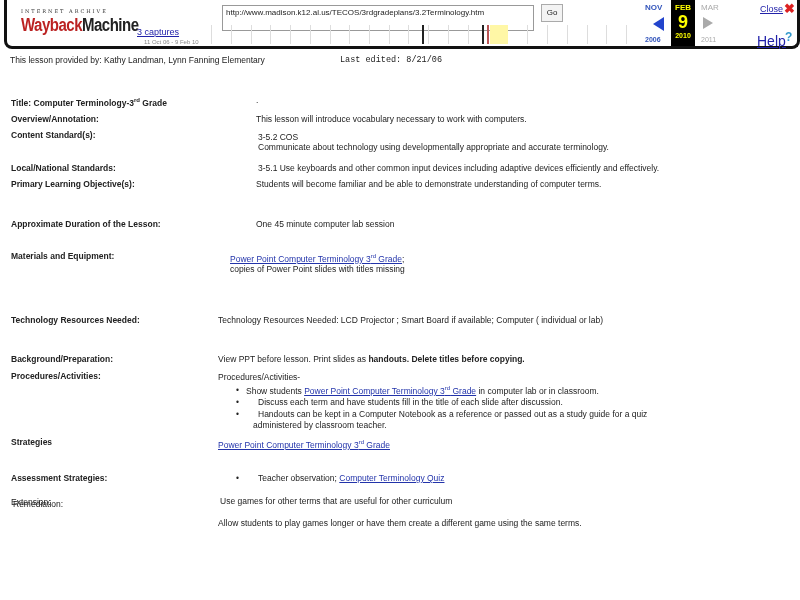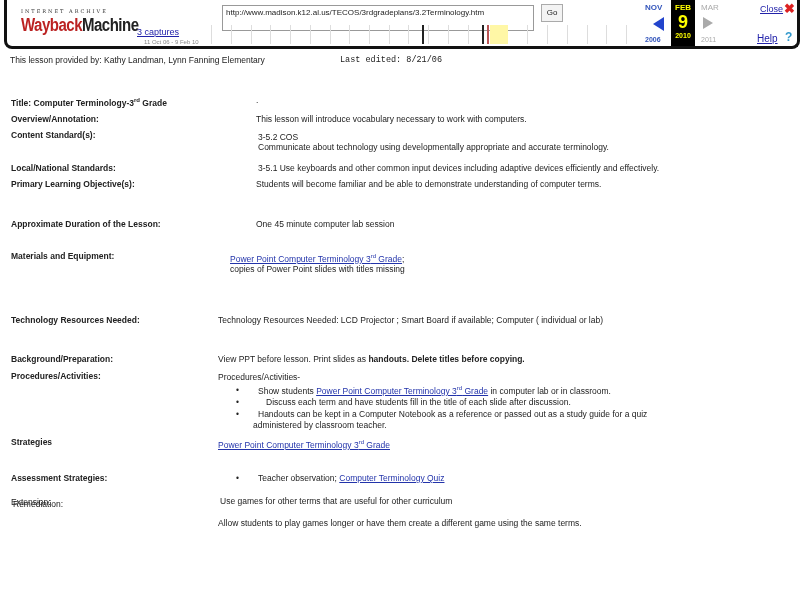--- a/index.html
+++ b/index.html
@@ -24,21 +24,21 @@
   .y06 { left:638px; top:36px; color:#3355bb; font-size:7px; }
   .y11 { left:694px; top:36px; color:#aaa; font-size:7px; font-weight:normal; }
   .cur { position:absolute; left:664px; top:0; width:24px; height:46px; background:#000; text-align:center; }
   .cur .m { color:#ff0; font-size:8px; font-weight:bold; margin-top:3px; }
   .cur .d { color:#ff0; font-size:18px; font-weight:bold; line-height:20px; }
   .cur .y { color:#ff0; font-size:7px; font-weight:bold; }
   .arr-l { position:absolute; left:646px; top:17px; width:0; height:0; border-top:7px solid transparent; border-bottom:7px solid transparent; border-right:11px solid #2244cc; }
   .arr-r { position:absolute; left:696px; top:17px; width:0; height:0; border-top:6px solid transparent; border-bottom:6px solid transparent; border-left:10px solid #aaa; }
   .close { position:absolute; left:753px; top:4px; font-size:9px; color:#22a; text-decoration:underline; }
   .close-x { position:absolute; left:777px; top:1px; font-size:13px; color:#d22; font-weight:bold; }
-  .help { position:absolute; left:750px; top:33px; font-size:10px; color:#22a; text-decoration:underline; }
+  .help { position:absolute; left:750px; top:33px; font-size:14px; color:#22a; text-decoration:underline; }
   .help-q { position:absolute; left:778px; top:30px; font-size:12px; color:#39c; font-weight:bold; }
 
   .credit { position:absolute; left:10px; top:55px; font-family:Liberation Sans, sans-serif; font-size:8.5px; color:#222; }
   .edited { position:absolute; left:340px; top:55px; font-family:Liberation Mono, monospace; font-size:8.5px; color:#222; }
   .lbl { position:absolute; left:11px; font-weight:bold; font-size:8.5px; color:#222; }
   .lbl.n { font-weight:normal; }
   .val { position:absolute; font-size:8.5px; color:#222; }
   a.link { color:#2233aa; text-decoration:underline; }
   sup { font-size:6px; }
   .bul { position:absolute; font-size:8.5px; }
@@ -127,22 +127,22 @@
 
 <div class="lbl" style="top:315px">Technology Resources Needed:</div>
 <div class="val" style="left:218px; top:315px">Technology Resources Needed:  LCD Projector ; Smart Board if available; Computer ( individual or lab)</div>
 
 <div class="lbl" style="top:354px">Background/Preparation:</div>
 <div class="val" style="left:218px; top:354px"><span>View PPT before lesson. Print slides as </span><b>handouts.  Delete titles before copying.</b></div>
 
 <div class="lbl" style="top:371px">Procedures/Activities:</div>
 <div class="val" style="left:218px; top:372px">Procedures/Activities-</div>
 
-<div class="bul" style="left:236px; top:385px"><span class="dot">•</span><span style="margin-left:22px">Show students </span><a class="link"><span>Power Point Computer Terminology 3</span><sup>rd</sup><span> Grade</span></a><span> in computer lab or in classroom.</span></div>
-<div class="bul" style="left:236px; top:397px"><span class="dot">•</span><span style="margin-left:30px">Discuss each term and have students fill in the title of each slide after discussion.</span></div>
+<div class="bul" style="left:236px; top:385px"><span class="dot">•</span><span style="margin-left:10px">Show students </span><a class="link"><span>Power Point Computer Terminology 3</span><sup>rd</sup><span> Grade</span></a><span> in computer lab or in classroom.</span></div>
+<div class="bul" style="left:236px; top:397px"><span class="dot">•</span><span style="margin-left:22px">Discuss each term and have students fill in the title of each slide after discussion.</span></div>
 <div class="bul" style="left:236px; top:409px"><span class="dot">•</span><span style="margin-left:22px">Handouts can be kept in a Computer Notebook as a reference or passed out as a study guide  for a quiz</span></div>
 <div class="bul" style="left:253px; top:420px">administered by classroom teacher.</div>
 
 <div class="lbl" style="top:437px">Strategies</div>
 <div class="val" style="left:218px; top:439px"><a class="link"><span>Power Point Computer Terminology 3</span><sup>rd</sup><span> Grade</span></a></div>
 
 <div class="lbl" style="top:473px">Assessment Strategies:</div>
 <div class="bul" style="left:236px; top:473px"><span class="dot">•</span><span style="margin-left:22px">Teacher observation;  </span><a class="link">Computer Terminology Quiz</a></div>
 
 <div class="lbl n" style="top:497px">Extension:</div>

